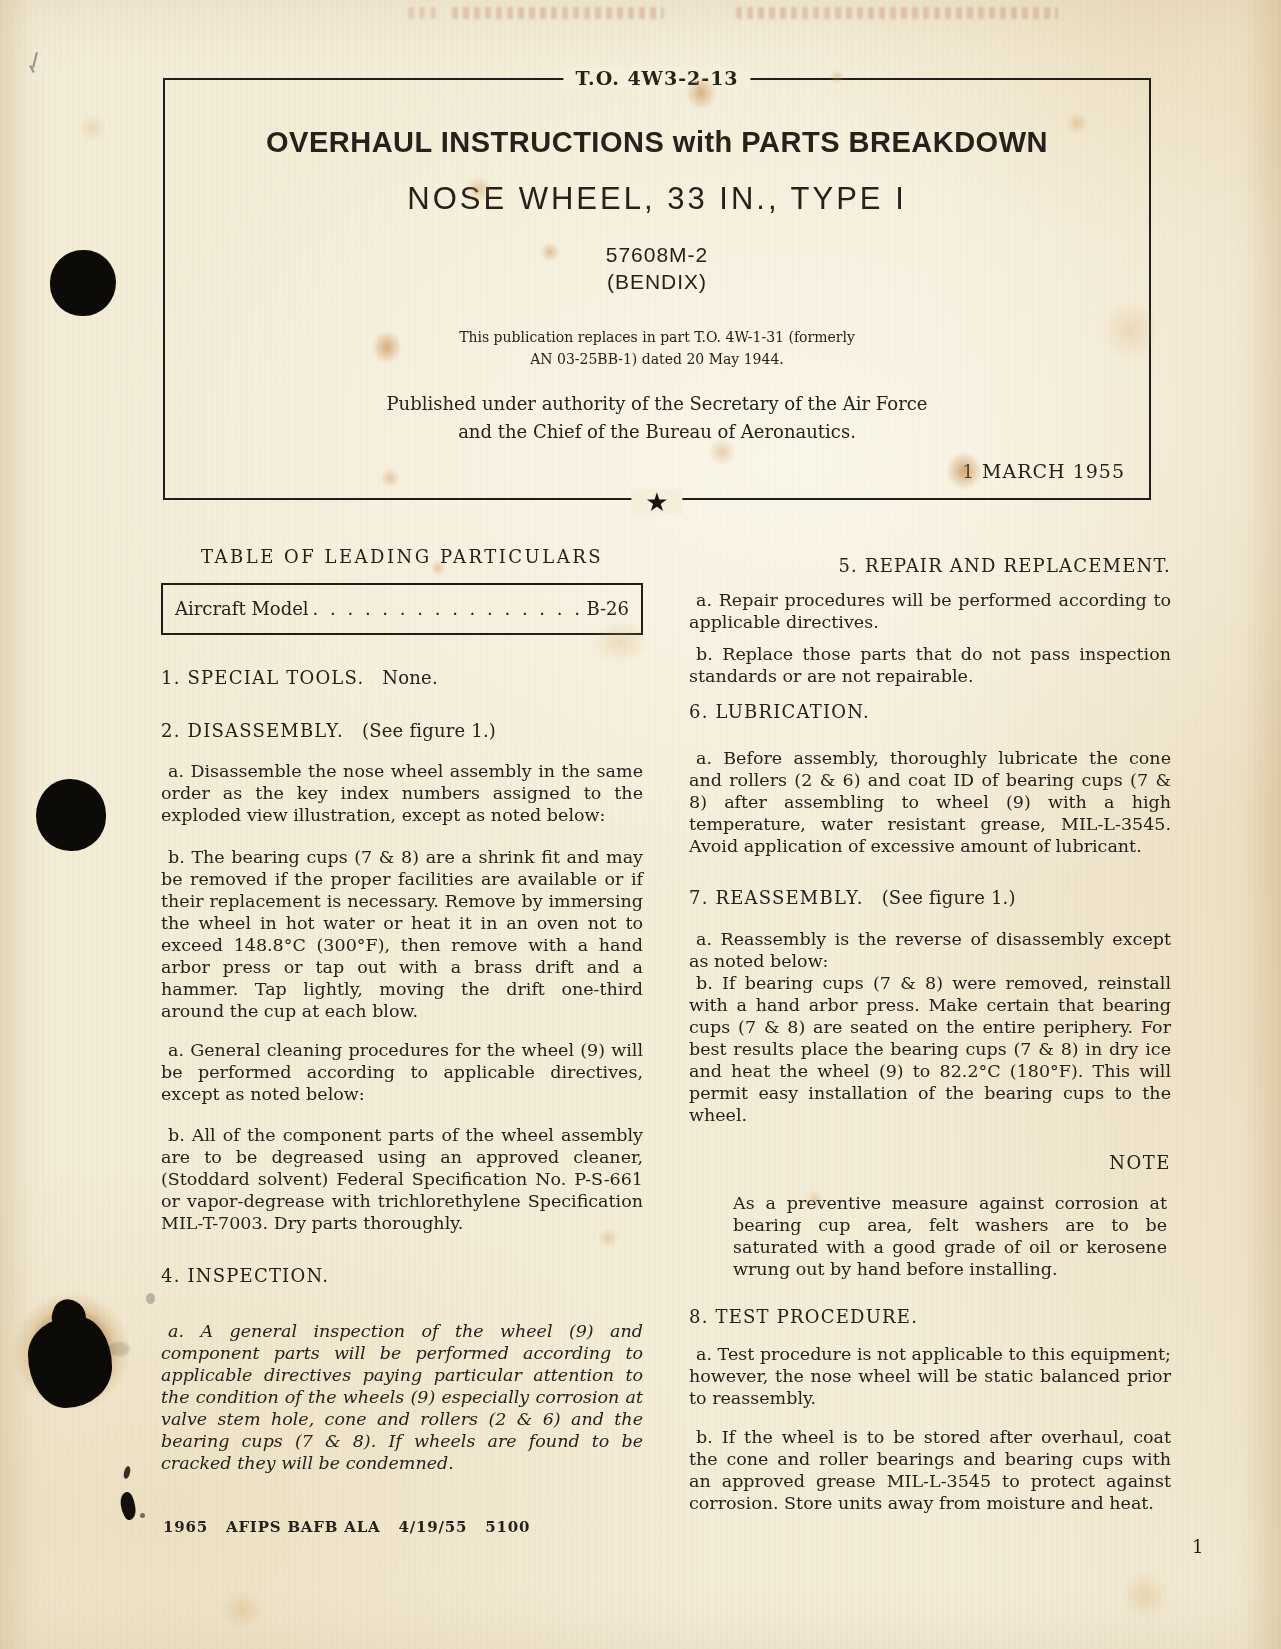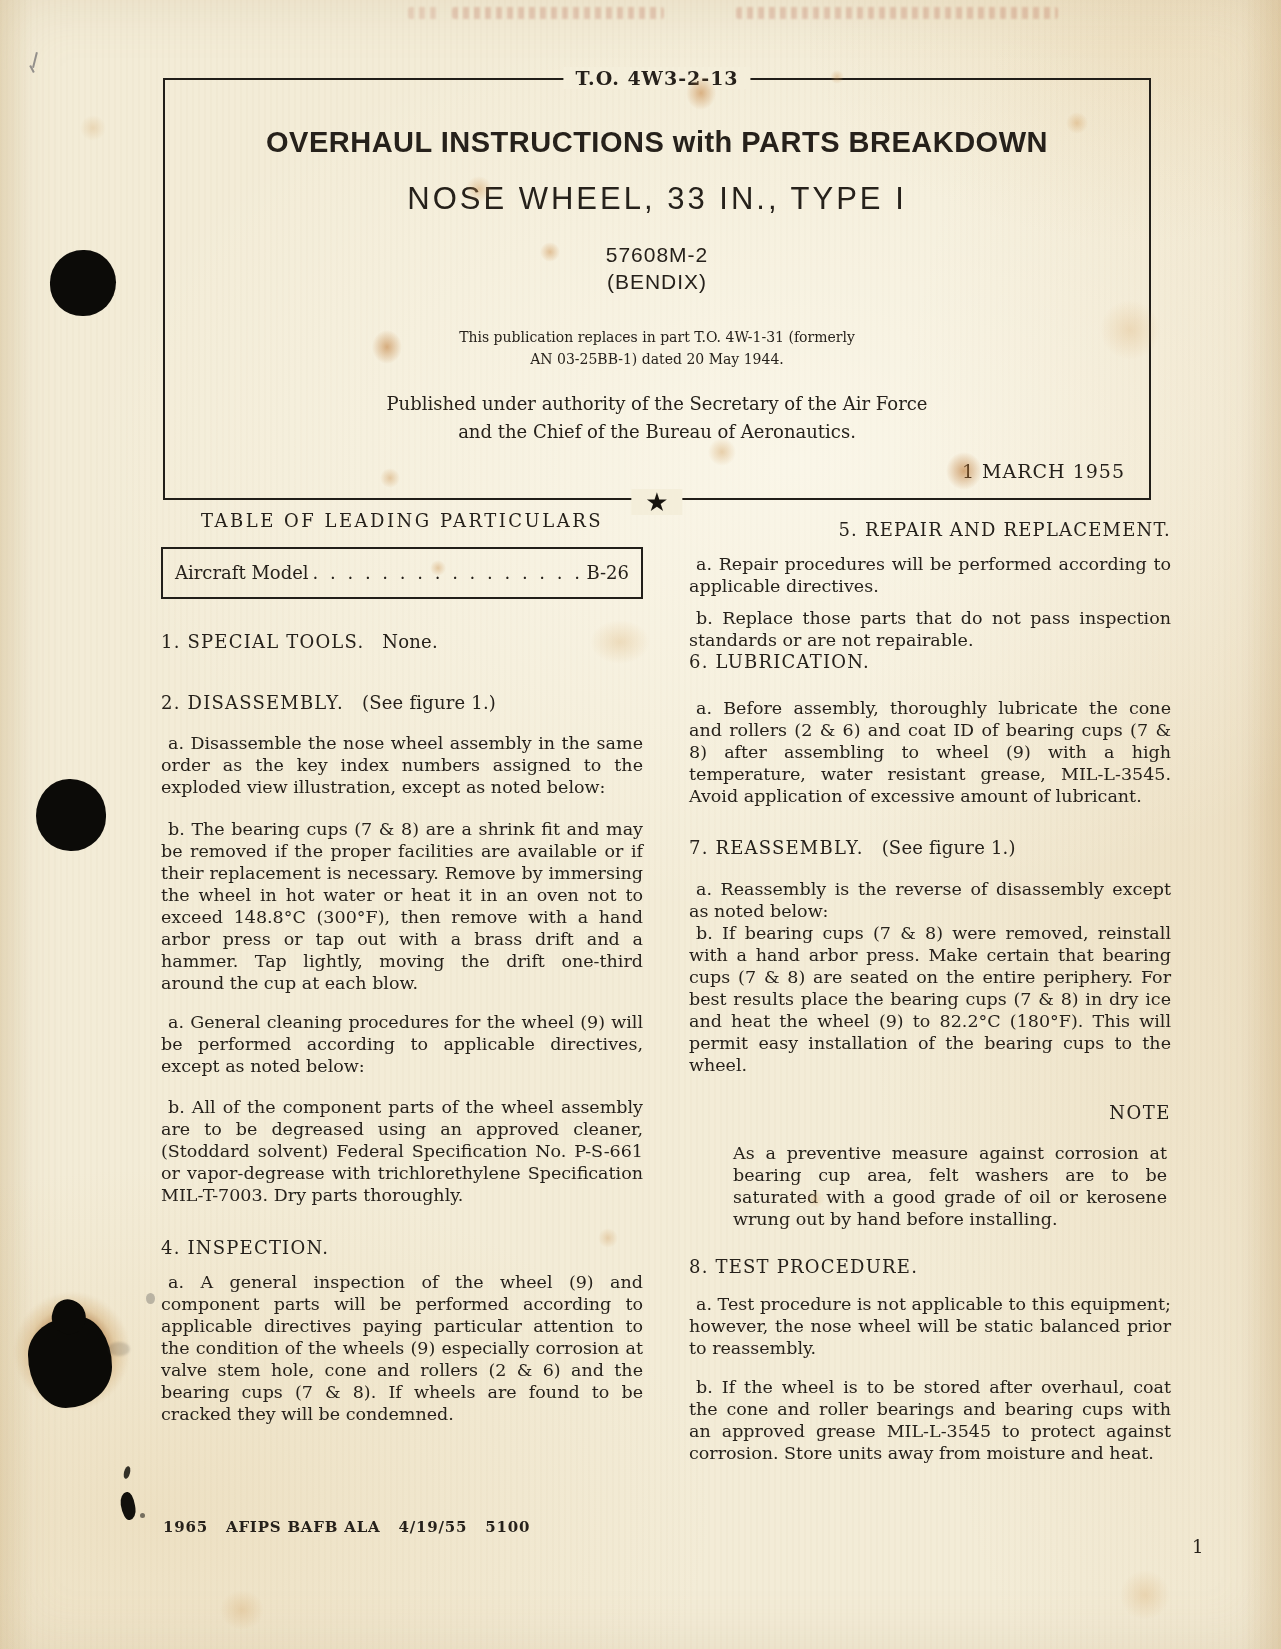--- a/index.html
+++ b/index.html
@@ -54,21 +54,21 @@
   }
   .hb-replaces { margin-top:33px; font-size:14px; line-height:1.55; }
   .hb-authority { margin-top:20px; font-size:18px; line-height:1.55; }
   .hb-date { position:absolute; right:24px; bottom:16px; font-size:19px; letter-spacing:1px; }
   .hb-star {
     position:absolute; bottom:-17px; left:50%; transform:translateX(-50%);
     background:#f4eeda; padding:0 14px; font-size:26px; line-height:1; color:#17140f;
   }
 
   
-  .col { position:absolute; top:504px; width:482px; font-size:17.5px; line-height:22px; }
+  .col { position:absolute; top:540px; width:482px; font-size:17.5px; line-height:22px; }
   .col-left  { left:161px; }
   .col-right { left:689px; }
 
   .lp-title { text-align:center; letter-spacing:2.5px; font-size:18px; margin-top:6px; }
   .lp-box {
     margin-top:15px; border:2px solid #211e19;
     padding:13px 12px;
   }
   .lp-row { display:flex; align-items:baseline; font-size:18px; }
   .lp-leader { flex:1; overflow:hidden; white-space:nowrap; margin:0 4px; letter-spacing:3px; }
@@ -170,43 +170,43 @@
         <span class="lp-label">Aircraft Model</span>
         <span class="lp-leader">. . . . . . . . . . . . . . . . . . . . . . . . . . . . . . . . . . . .</span>
         <span class="lp-value">B-26</span>
       </div>
     </div>
 
     <div class="sec-heading" style="margin-top:32px;">
       <span>1. SPECIAL TOOLS.</span><span class="heading-suffix">None.</span>
     </div>
 
-    <div class="sec-heading" style="margin-top:39px;">
+    <div class="sec-heading" style="margin-top:31px;">
       <span>2. DISASSEMBLY.</span><span class="heading-suffix">(See figure 1.)</span>
     </div>
     <div class="para" style="margin-top:18px;">a. Disassemble the nose wheel assembly in the same order as the key index numbers assigned to the exploded view illustration, except as noted below:</div>
     <div class="para" style="margin-top:20px;">b. The bearing cups (7 &amp; 8) are a shrink fit and may be removed if the proper facilities are available or if their replacement is necessary.  Remove by immersing the wheel in hot water or heat it in an oven not to exceed 148.8°C (300°F), then remove with a hand arbor press or tap out with a brass drift and a hammer.  Tap lightly, moving the drift one-third around the cup at each blow.</div>
 
     <div class="para" style="margin-top:17px;">a. General cleaning procedures for the wheel (9) will be performed according to applicable directives, except as noted below:</div>
     <div class="para" style="margin-top:19px;">b. All of the component parts of the wheel assembly are to be degreased using an approved cleaner, (Stoddard solvent) Federal Specification No. P-S-661 or vapor-degrease with trichlorethylene Specification MIL-T-7003.  Dry parts thoroughly.</div>
 
     <div class="sec-heading" style="margin-top:31px;">
       <span>4. INSPECTION.</span>
     </div>
-    <div class="para" style="margin-top:12px;">a. A general inspection of the wheel (9) and component parts will be performed according to applicable directives paying particular attention to the condition of the wheels (9) especially corrosion at valve stem hole, cone and rollers (2 &amp; 6) and the bearing cups (7 &amp; 8).  If wheels are found to be cracked they will be condemned.</div>
+    <div class="para" style="margin-top:33px;font-style:italic;">a. A general inspection of the wheel (9) and component parts will be performed according to applicable directives paying particular attention to the condition of the wheels (9) especially corrosion at valve stem hole, cone and rollers (2 &amp; 6) and the bearing cups (7 &amp; 8).  If wheels are found to be cracked they will be condemned.</div>
   </div>
 
   <div class="col col-right">
     <div class="sec-heading" style="margin-top:15px;text-align:right;">
       <span>5. REPAIR AND REPLACEMENT.</span>
     </div>
     <div class="para" style="margin-top:12px;">a. Repair procedures will be performed according to applicable directives.</div>
     <div class="para" style="margin-top:10px;">b. Replace those parts that do not pass inspection standards or are not repairable.</div>
 
-    <div class="sec-heading" style="">
+    <div class="sec-heading" style="margin-top:14px;">
       <span>6. LUBRICATION.</span>
     </div>
     <div class="para" style="margin-top:24px;">a. Before assembly, thoroughly lubricate the cone and rollers (2 &amp; 6) and coat ID of bearing cups (7 &amp; 8) after assembling to wheel (9) with a high temperature, water resistant grease, MIL-L-3545.  Avoid application of excessive amount of lubricant.</div>
 
     <div class="sec-heading" style="margin-top:30px;">
       <span>7. REASSEMBLY.</span><span class="heading-suffix">(See figure 1.)</span>
     </div>
     <div class="para" style="margin-top:19px;">a. Reassembly is the reverse of disassembly except as noted below:</div>
     <div class="para" style="">b. If bearing cups (7 &amp; 8) were removed, reinstall with a hand arbor press.  Make certain that bearing cups (7 &amp; 8) are seated on the entire periphery.  For best results place the bearing cups (7 &amp; 8) in dry ice and heat the wheel (9) to 82.2°C (180°F).  This will permit easy installation of the bearing cups to the wheel.</div>
 

